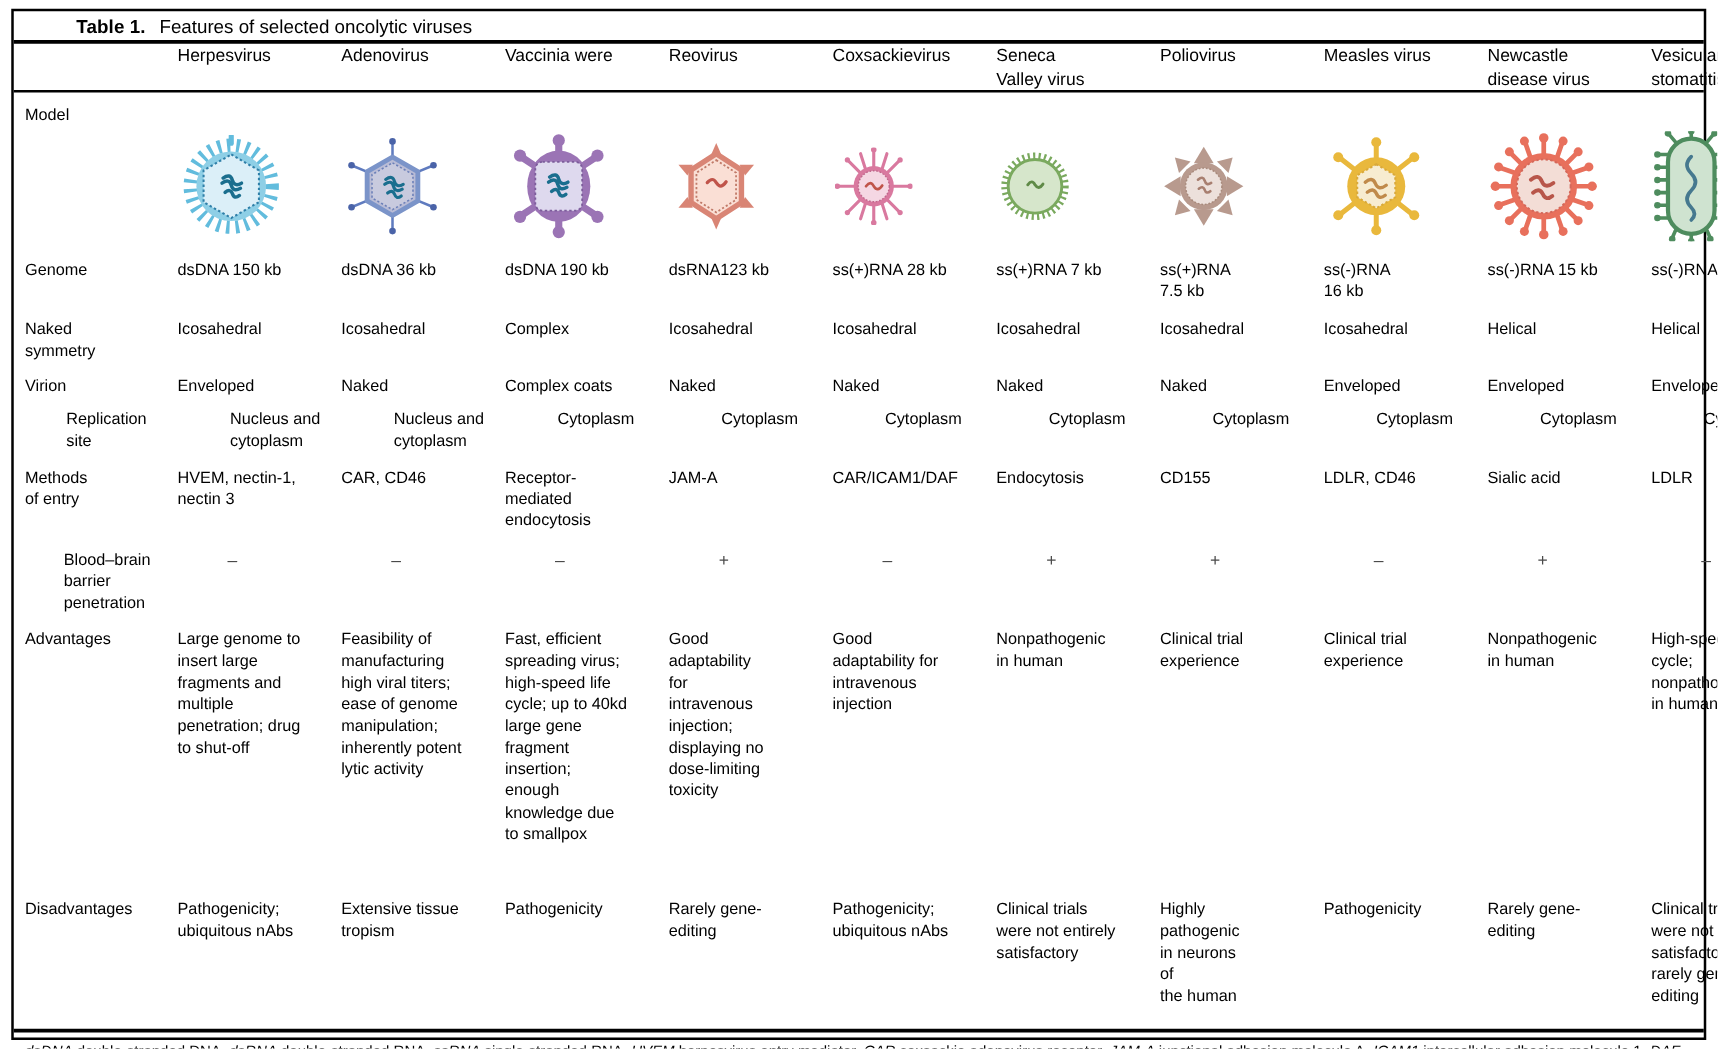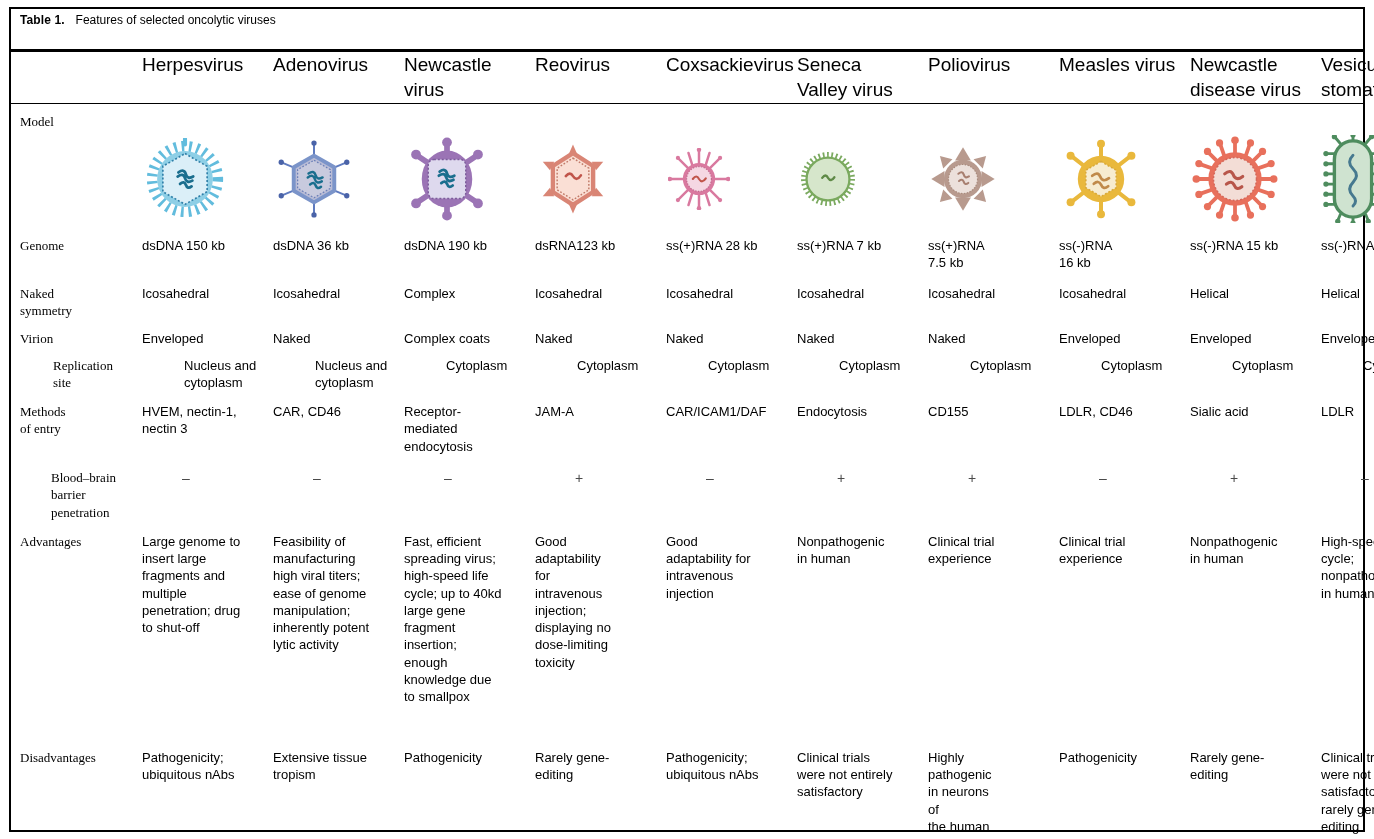--- a/index.html
+++ b/index.html
@@ -25,25 +25,26 @@
     left: 9px;
     top: 7px;
     width: 1356px;
     height: 825px;
     box-sizing: border-box;
     border: 2px solid #000000;
     background: #ffffff;
   }
   
   .caption-bar {
-    height: 40px;
+    height: 23px;
     padding: 4px 0 0 9px;
     box-sizing: border-box;
-    font-size: 12px;
+    font-size: 15px;
     white-space: nowrap;
+    margin-left: 41px;
   }
   .caption-label {
     font-weight: bold;
     letter-spacing: 0.1px;
   }
   .caption-text {
     margin-left: 11px;
   }
   .rule-heavy {
     height: 3px;
@@ -69,26 +70,26 @@
     font-weight: normal;
     padding: 0 9px 0 0;
   }
   col.c-label { width: 131px; }
   col.c-data  { width: 131px; }
   col.c-wide  { width: 136px; }
 
   thead th {
     padding-top: 11px;
     padding-bottom: 10px;
-    font-size: 19px;
+    font-size: 14px;
   }
   thead th:first-child { padding-left: 9px; }
   tbody td:first-child { padding-left: 9px; }
 
-  .row-label { white-space: pre-line; font-family: Liberation Serif, serif; }
+  .row-label { white-space: pre-line; }
   .cell { white-space: pre-line; }
 
   tr.r-model td { padding-top: 9px; padding-bottom: 0; height: 18px; }
   tr.r-icons td { padding-top: 0px; padding-bottom: 6px; height: 96px; vertical-align: middle; }
   tr.r-genome td { padding-top: 4px; padding-bottom: 13px; margin-top: 32px; }
   tr.r-capsid td { padding-top: 0px; padding-bottom: 11px; }
   tr.r-virion td { padding-top: 0px; padding-bottom: 9px; margin-left: 44px; }
   tr.r-repl td   { padding-top: 0px; padding-bottom: 12px; padding-left: 42px; }
   tr.r-entry td  { padding-top: 0px; padding-bottom: 14px; }
   tr.r-bbb td    { padding-top: 0px; padding-bottom: 12px; padding-left: 40px; }
@@ -140,21 +141,21 @@
           <col class="c-data">
         <col class="c-data">
           <col class="c-data">
           <col class="c-wide">
       </colgroup>
       <thead>
         <tr>
           <th class="cell"></th>
           <th class="cell">Herpesvirus</th>
           <th class="cell">Adenovirus</th>
-          <th class="cell">Newcastle virus</th>
+          <th class="cell">Vaccinia were</th>
           <th class="cell">Reovirus</th>
           <th class="cell">Coxsackievirus</th>
           <th class="cell">Seneca
 Valley virus</th>
           <th class="cell">Poliovirus</th>
           <th class="cell">Measles virus</th>
           <th class="cell">Newcastle
 disease virus</th>
           <th class="cell">Vesicular
 stomatitis virus</th>

